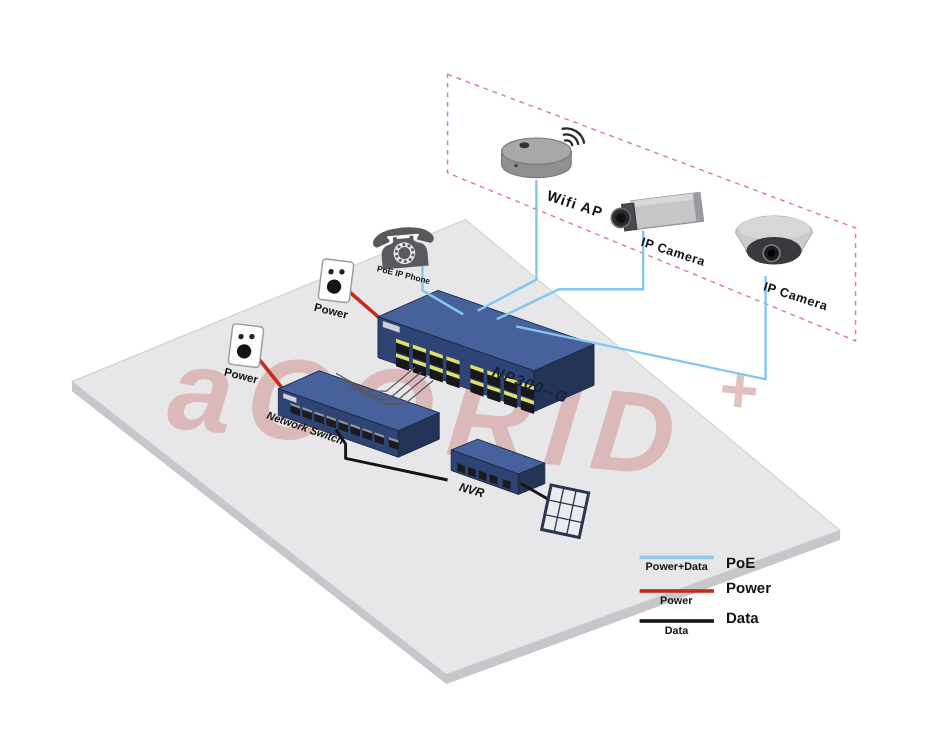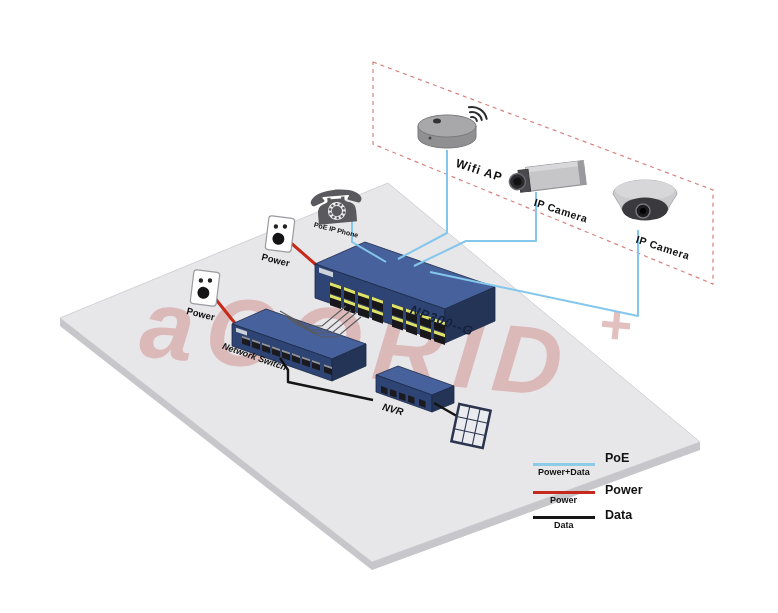--- a/index.html
+++ b/index.html
@@ -25,21 +25,21 @@
   #phone-icon {
     position:absolute;left:308px;top:184px;font-size:46px;line-height:1;
     color:#5a5a5e;transform:rotate(-5deg);transform-origin:50% 50%;
   }
   .legend{position:absolute;left:533px;top:450px;width:170px;height:90px;}
   .legend .lg-line{position:absolute;width:62px;}
   .legend .lg-sub{position:absolute;font-weight:bold;font-size:9px;color:#111;}
   .legend .lg-right{position:absolute;font-weight:bold;font-size:12.5px;color:#111;}
   #lg-line-poe  {top:13px;left:0;height:2.5px;}
   #lg-sub-poe   {top:17px;left:5px;}
-  #lg-right-poe {top:1px;left:72px;}
+  #lg-right-poe {top:12px;left:72px;}
   #lg-line-power{top:41px;left:0;height:3px;}
   #lg-sub-power {top:45px;left:17px;}
   #lg-right-power{top:33px;left:72px;}
   #lg-line-data {top:66px;left:0;height:3px;}
   #lg-sub-data  {top:70px;left:21px;}
   #lg-right-data{top:58px;left:72px;}
 </style>
 </head>
 <body>
 

